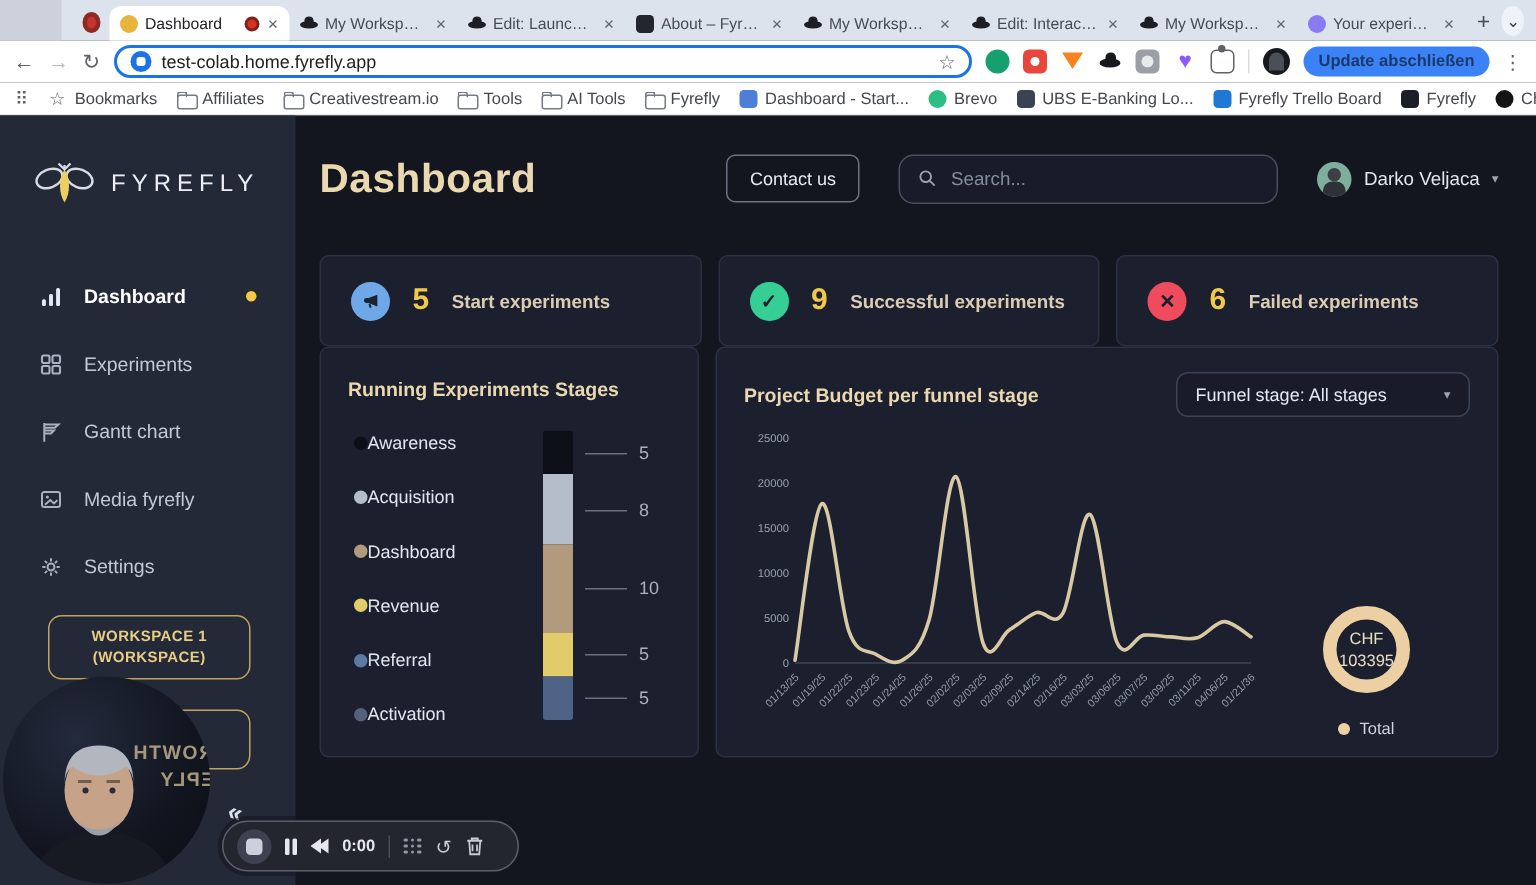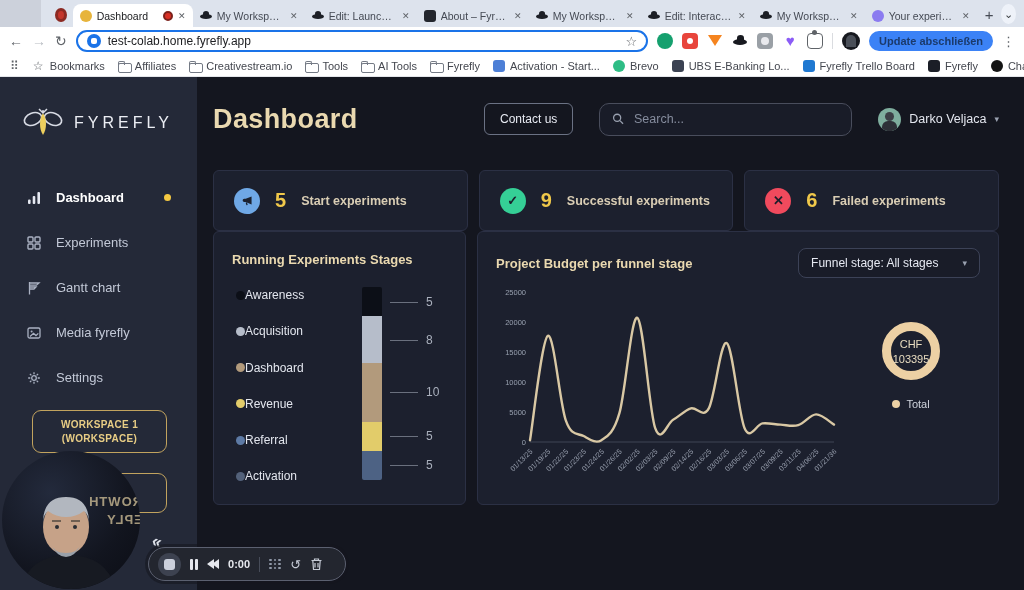--- a/index.html
+++ b/index.html
@@ -113,25 +113,25 @@
   .f-leg-label { font-size:12px; color:#e3e6ee; }
   .funnel-wrap { position:absolute; left:148px; top:55px; width:100px; height:193px; }
   .fbar { position:absolute; left:0; top:0; width:20px; height:193px; border-radius:2px; overflow:hidden; }
   .fseg { width:20px; }
   .ftick { position:absolute; left:28px; width:28px; border-top:1.5px solid #6a707e; }
   .ftick-val { position:absolute; left:64px; transform:translateY(-50%); font-size:12px; color:#aab0bd; }
 
   .panel-budget { flex:1; padding:16px 18px; }
   .budget-header { display:flex; align-items:center; }
   .stage-select { margin-left:auto; border:1px solid #3c4257; border-radius:8px; background:#191c28;
-    color:#e6e9f2; font-size:12px; padding:7px 12px; display:flex; align-items:center; gap:24px; }
+    color:#e6e9f2; font-size:12px; padding:7px 12px; display:flex; align-items:center; gap:38px; }
   .stage-caret { color:#9aa1b0; font-size:9px; }
   .budget-body { display:flex; margin-top:4px; }
   .line-chart-wrap { flex:1; }
-  .donut-col { width:138px; flex:none; display:flex; flex-direction:column; align-items:center; padding-top:40px; }
+  .donut-col { width:138px; flex:none; display:flex; flex-direction:column; align-items:center; padding-top:40px;justify-content:flex-end; }
   .donut { width:58px; height:58px; border:9px solid #ecd0a4; border-radius:50%; display:flex; flex-direction:column;
     align-items:center; justify-content:center; gap:3px; }
   .donut-cur { font-size:11px; color:#e8dcc0; }
   .donut-val { font-size:11px; color:#e8dcc0; }
   .donut-legend { margin-top:18px; display:flex; align-items:center; gap:6px; }
   .donut-leg-dot { width:8px; height:8px; border-radius:50%; }
   .donut-leg-label { font-size:11px; color:#cfd3dc; }
 
   
   .webcam { position:absolute; left:2px; top:374px; width:138px; height:138px; border-radius:50%; overflow:hidden;
@@ -255,21 +255,21 @@
       <div class="bm">
         <span class="bm-ico folder"></span>
         <span>AI Tools</span>
       </div>
       <div class="bm">
         <span class="bm-ico folder"></span>
         <span>Fyrefly</span>
       </div>
       <div class="bm">
         <span class="bm-ico " style="background: rgb(77, 127, 214);"></span>
-        <span>Activation - Start...</span>
+        <span>Dashboard - Start...</span>
       </div>
       <div class="bm">
         <span class="bm-ico circle" style="background: rgb(46, 189, 133);"></span>
         <span>Brevo</span>
       </div>
       <div class="bm">
         <span class="bm-ico " style="background: rgb(59, 66, 82);"></span>
         <span>UBS E-Banking Lo...</span>
       </div>
       <div class="bm">

